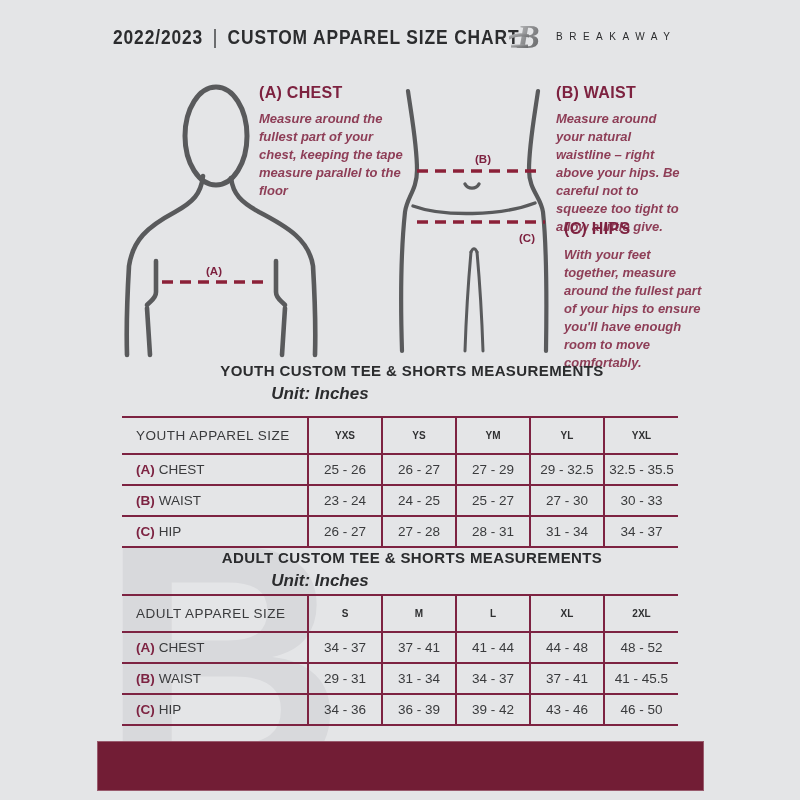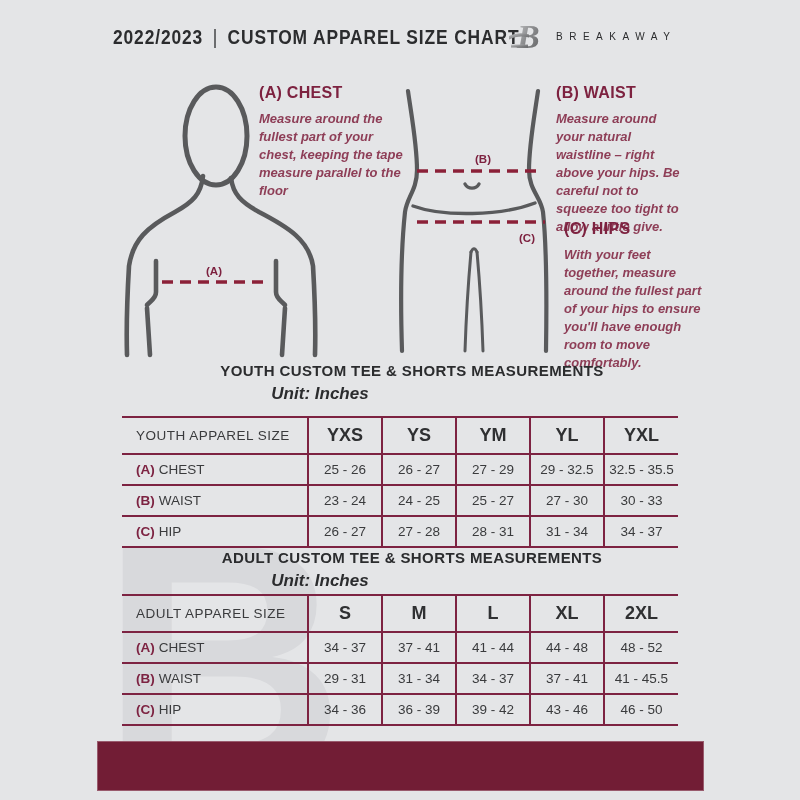--- a/index.html
+++ b/index.html
@@ -83,21 +83,21 @@
   }
   .size-table col.label-col{width:186px;}
   .size-table col.val-col{width:74px;}
   .size-table tr{border-top:2px solid var(--maroon-line);}
   .size-table tr:last-child{border-bottom:2px solid var(--maroon-line);}
   .size-table th,.size-table td{
     border-left:2px solid var(--maroon-line);
     text-align:center;vertical-align:middle;
     height:31px;font-weight:400;
   }
-  .size-table th{height:37px;font-weight:bold;font-size:18px;color:#2f3032;}
+  .size-table th{height:37px;font-weight:bold;font-size:10px;color:#2f3032;}
   .size-table th:first-child,.size-table td:first-child{
     border-left:none;text-align:left;padding-left:14px;
   }
   .size-table th:first-child{font-weight:400;font-size:13.5px;letter-spacing:.5px;color:var(--cell-ink);}
   .size-table .pfx{color:var(--maroon-line);font-weight:bold;margin-right:4px;}
   .t-youth-title{top:362px;}   .t-youth-unit{top:384px;}   .t-youth{top:416px;}
   .t-adult-title{top:549px;}   .t-adult-unit{top:571px;}   .t-adult{top:594px;}
 
   
   .footer-bar{

